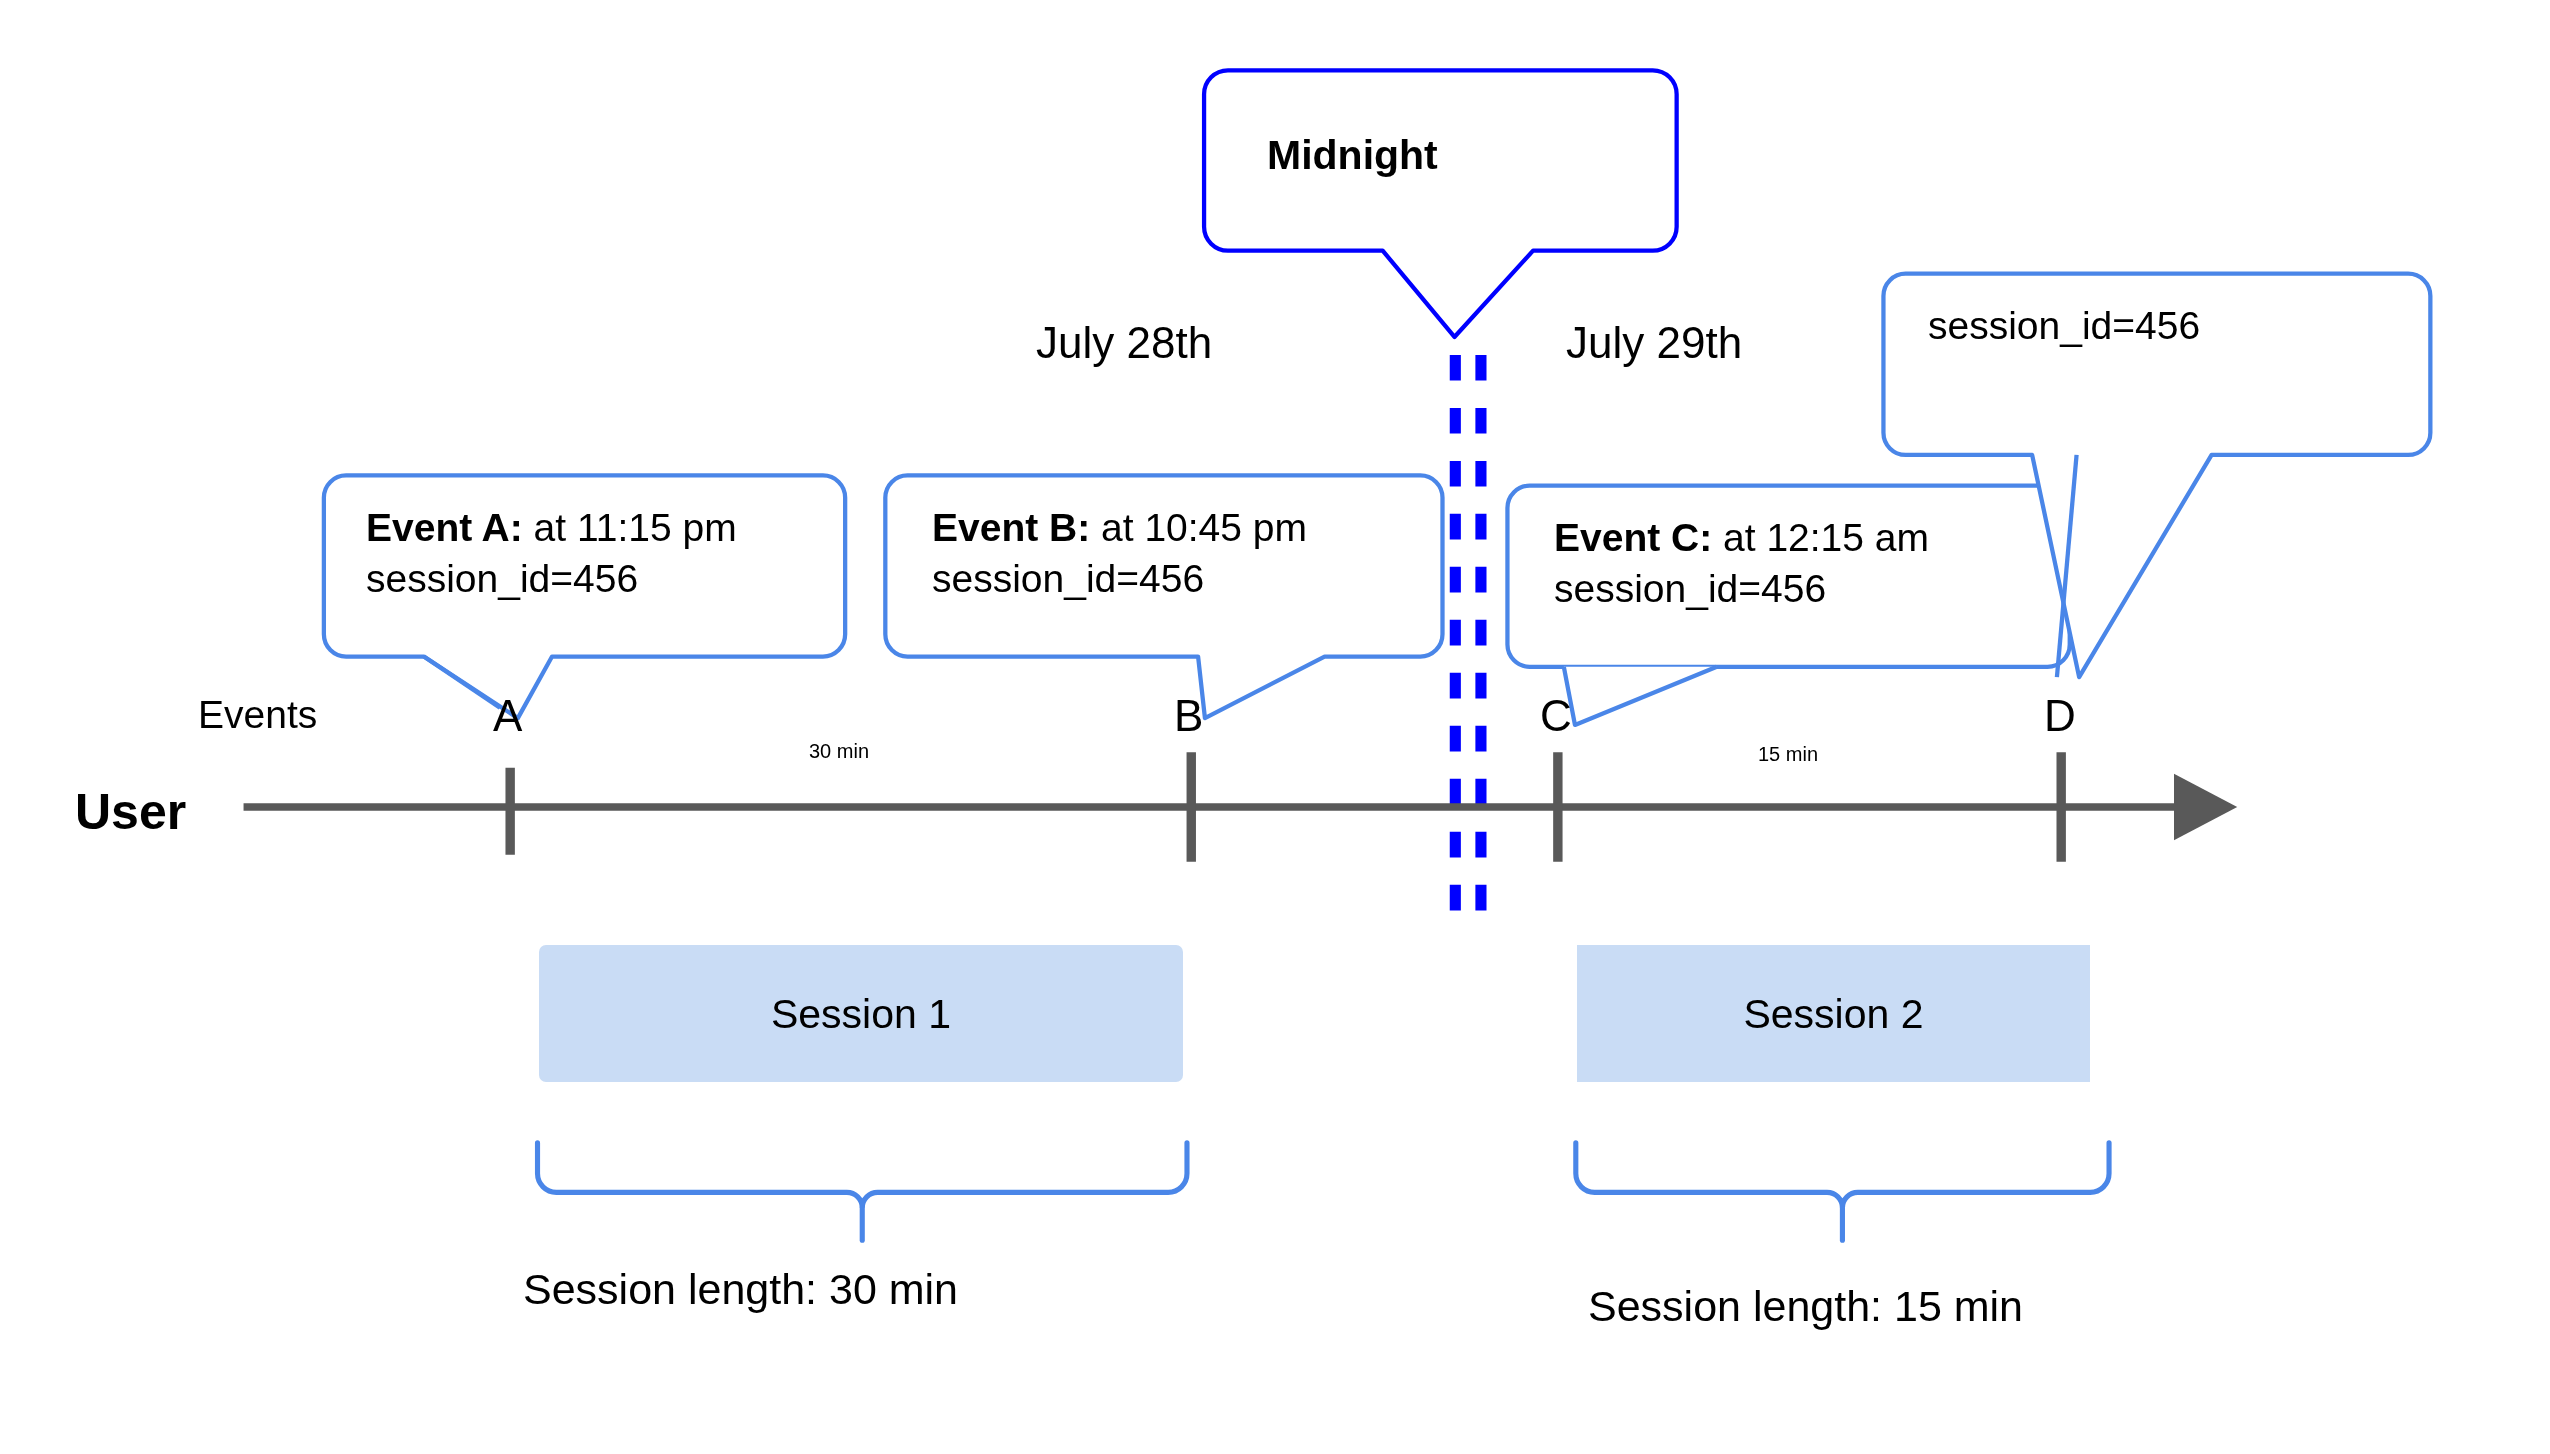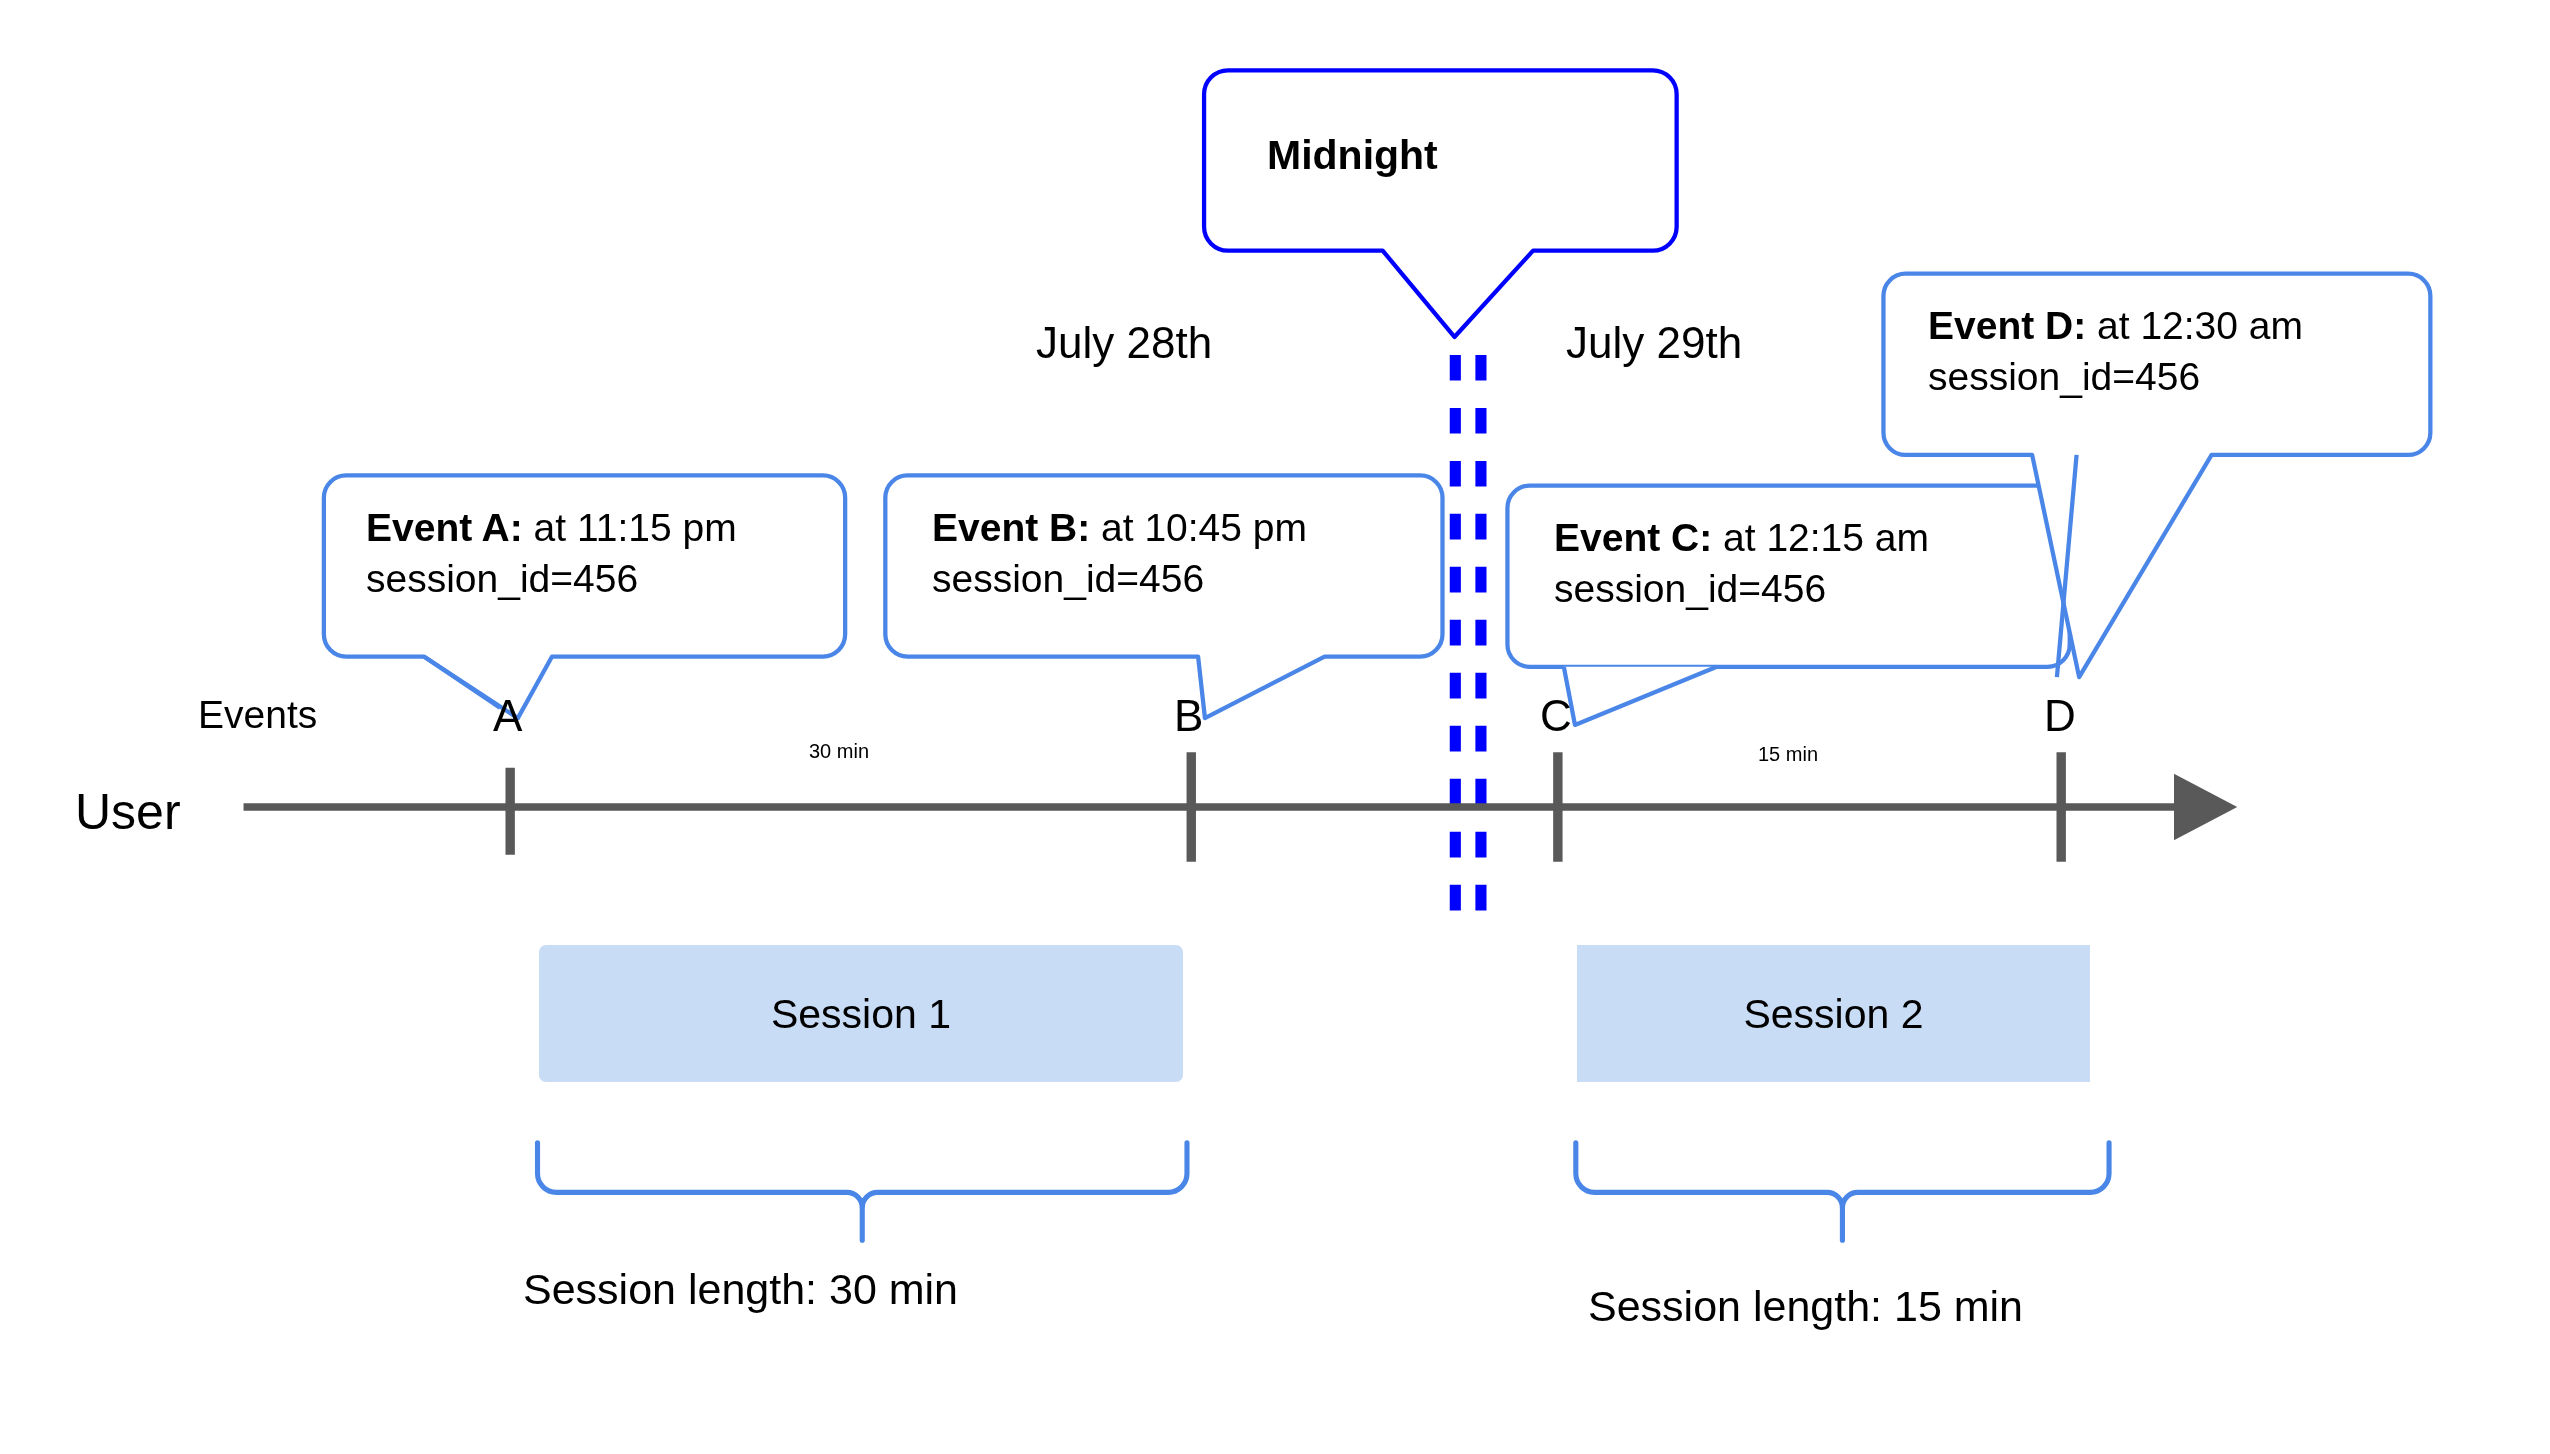--- a/index.html
+++ b/index.html
@@ -138,26 +138,25 @@
     <div><b>Event B:</b><span> at 10:45 pm</span></div>
     <div>session_id=456</div>
   </div>
 
   <div class="callout-text" style="left:1554px; top:513px;">
     <div><b>Event C:</b><span> at 12:15 am</span></div>
     <div>session_id=456</div>
   </div>
 
   <div class="callout-text" style="left:1928px; top:301px;">
-    <div><b>Event D:</b><span> at 12:30 am</span></div>
     <div>session_id=456</div>
   </div>
 
   <div class="lbl events-label" style="left:198px; top:691px;">Events</div>
-  <div class="lbl axis-name" style="left:75px; top:782px;">User</div>
+  <div class="lbl axis-name" style="left:75px; top:782px;font-weight:bold;">User</div>
 
   <div class="lbl marker-label" style="left:493px; top:689px;">A</div>
   <div class="lbl marker-label" style="left:1174px; top:689px;">B</div>
   <div class="lbl marker-label" style="left:1540px; top:689px;">C</div>
   <div class="lbl marker-label" style="left:2044px; top:689px;">D</div>
 
   <div class="lbl duration-label" style="left:809px; top:739px;">30 min</div>
   <div class="lbl duration-label" style="left:1758px; top:742px;text-align:right;">15 min</div>
 
   <div class="session-rect" style="left:539px; top:945px; width:644px; height:137px;border-radius:7px;">

